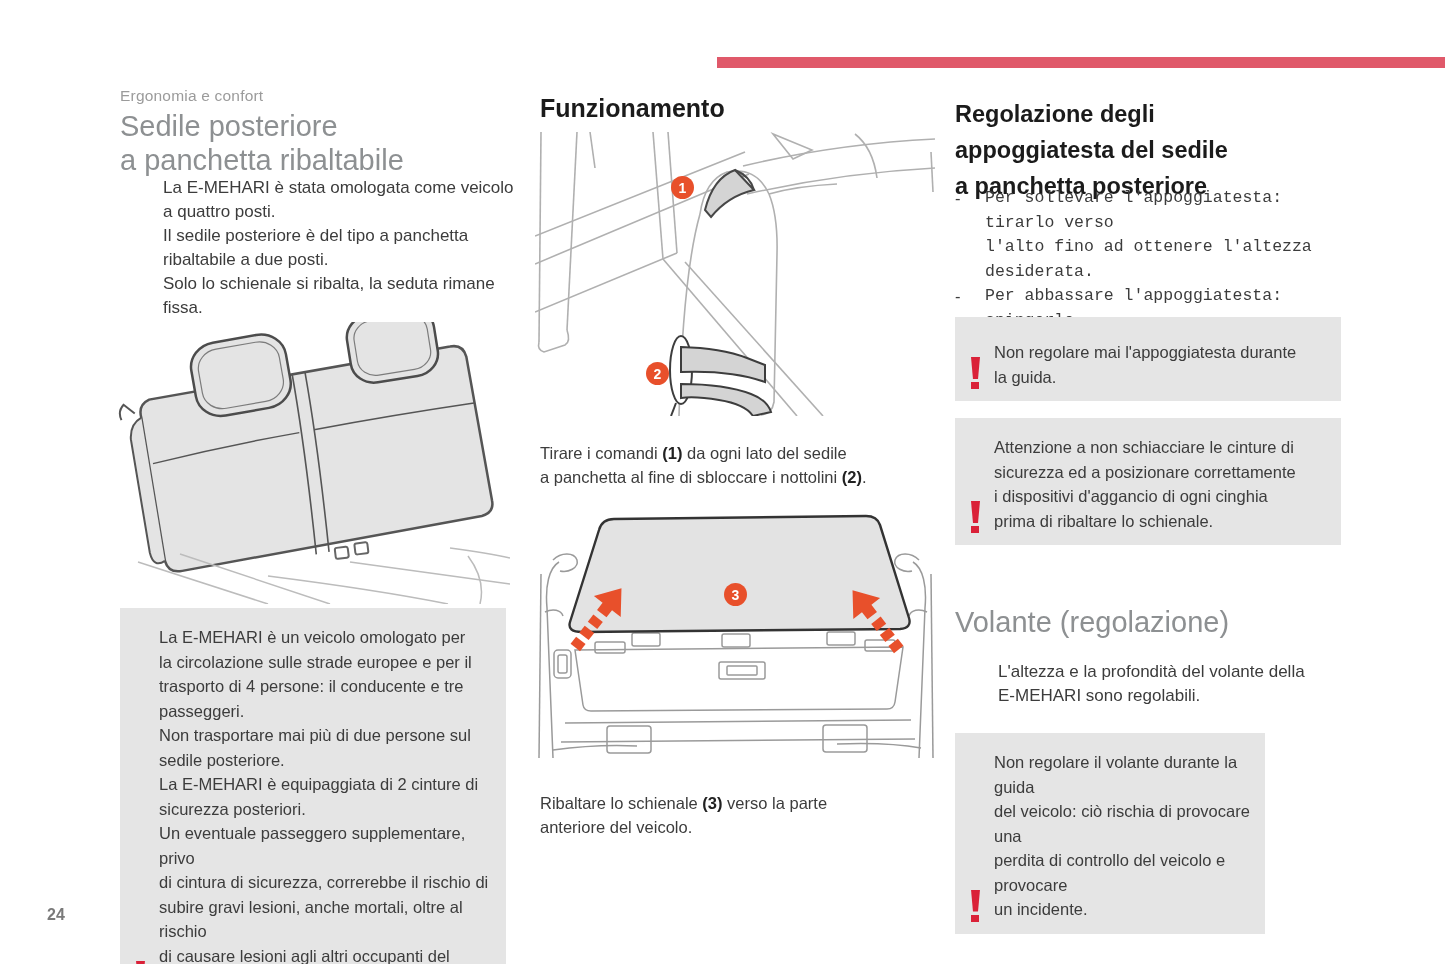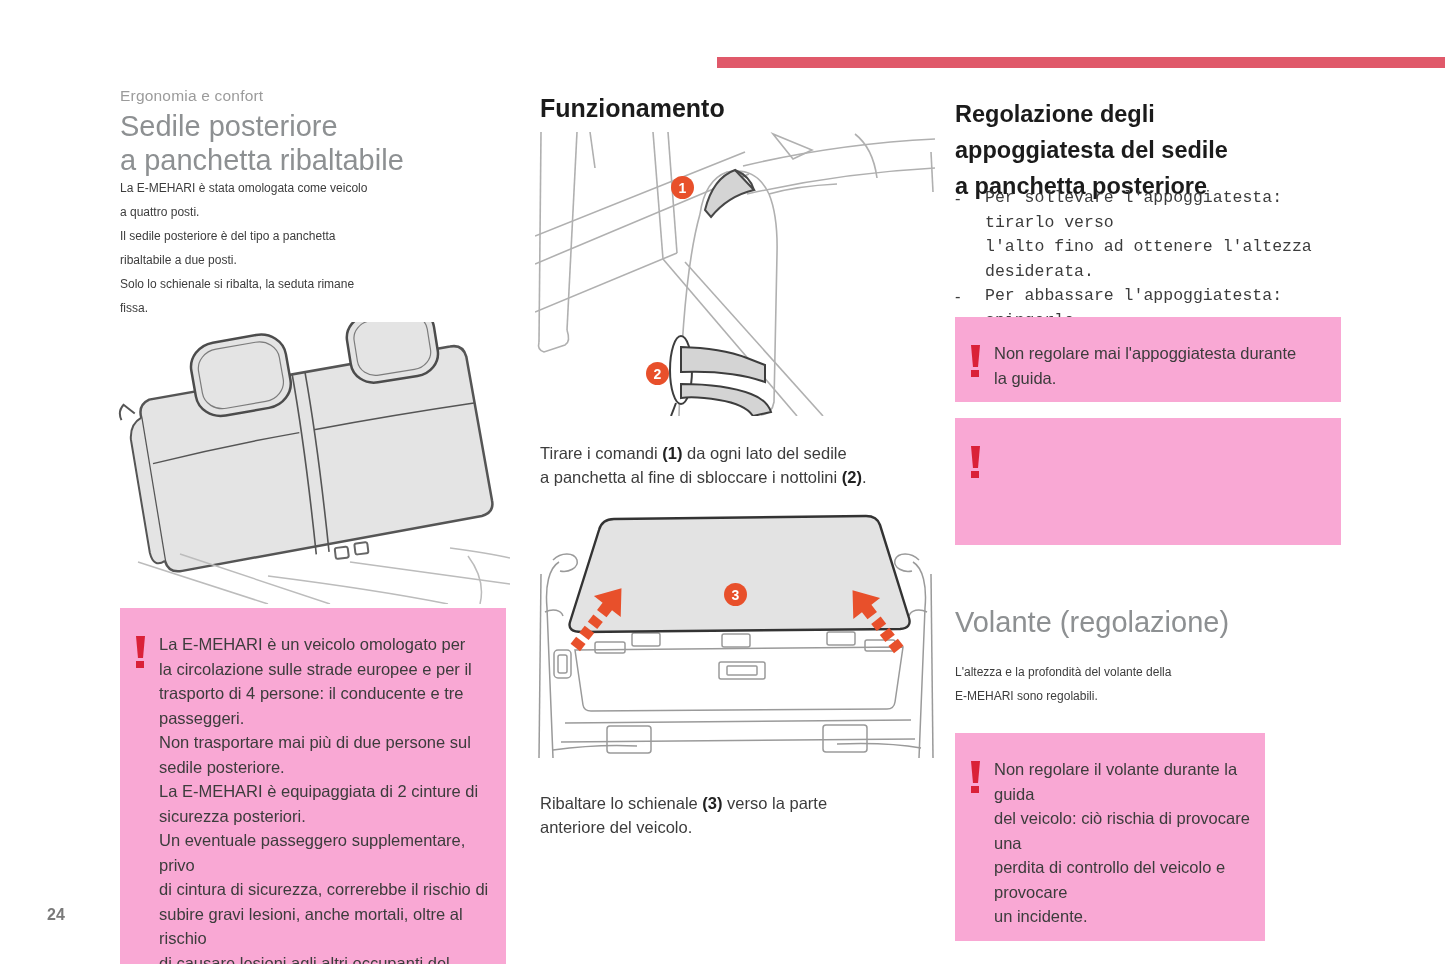--- a/index.html
+++ b/index.html
@@ -7,23 +7,23 @@
   .page { position:relative; width:1445px; height:964px; background:#ffffff; overflow:hidden; color:#3c3c3c; }
   .abs { position:absolute; }
 
   .eyebrow { font-size:15.5px; color:#9b9b9b; letter-spacing:.2px;margin-top:38px; }
   .accent-bar { background:#e0596a; }
 
   .h1-gray { font-size:29px; line-height:34px; color:#8d9092; white-space:pre-line; }
   .h1-black { font-size:25px; font-weight:bold; color:#1b1b1b; }
   .h1-black-multi { font-size:23.5px; line-height:36px; font-weight:bold; color:#1b1b1b; white-space:pre-line; }
 
-  .body-text { font-size:12px; line-height:24px; color:#3c3c3c; white-space:pre-line; }
-
-  .warning-box { background:#f9a8d4; display:flex; gap:13px; padding:24px 14px 12px 16px; }
+  .body-text { font-size:17px; line-height:24px; color:#3c3c3c; white-space:pre-line;margin-left:43px; }
+
+  .warning-box { background:#e5e5e5; display:flex; gap:13px; padding:17px 14px 12px 16px;align-items:flex-end; }
   .warn-icon { flex:0 0 10px; padding-top:4px; }
   .warn-bar { width:9px; height:22px; background:#da2138; clip-path:polygon(0 0,100% 0,78% 100%,22% 100%); }
   .warn-dot { width:8px; height:7px; background:#da2138; margin-top:3px; }
   .warning-text { font-size:16.5px; line-height:24.5px; color:#3c3c3c; white-space:pre-line; }
 
   .caption { font-size:16.5px; line-height:24px; color:#3c3c3c; white-space:pre-line; }
   .caption .bld { font-weight:bold; color:#222; }
 
   .bullet { display:flex; font-size:16.5px; line-height:24.5px; color:#3c3c3c; }
   .bullet .dash { flex:0 0 30px; }
@@ -219,20 +219,24 @@
     </div>
     <div class="warning-text">Non regolare mai l'appoggiatesta durante
 la guida.</div>
   </div>
 
   <div class="abs warning-box" style="left:955px; top:418px; width:386px; min-height:127px;">
     <div class="warn-icon">
       <div class="warn-bar"></div>
         <div class="warn-dot"></div>
     </div>
+    <div class="warning-text">Attenzione a non schiacciare le cinture di
+sicurezza ed a posizionare correttamente
+i dispositivi d'aggancio di ogni cinghia
+prima di ribaltare lo schienale.</div>
   </div>
 
   <div class="abs h1-gray" style="left:955px; top:605px;">Volante (regolazione)</div>
   <div class="abs body-text" style="left:955px; top:660px; width:390px;">L'altezza e la profondità del volante della
 E-MEHARI sono regolabili.</div>
 
   <div class="abs warning-box" style="left:955px; top:733px; width:310px; min-height:126px;">
     <div class="warn-icon">
       <div class="warn-bar"></div>
         <div class="warn-dot"></div>

